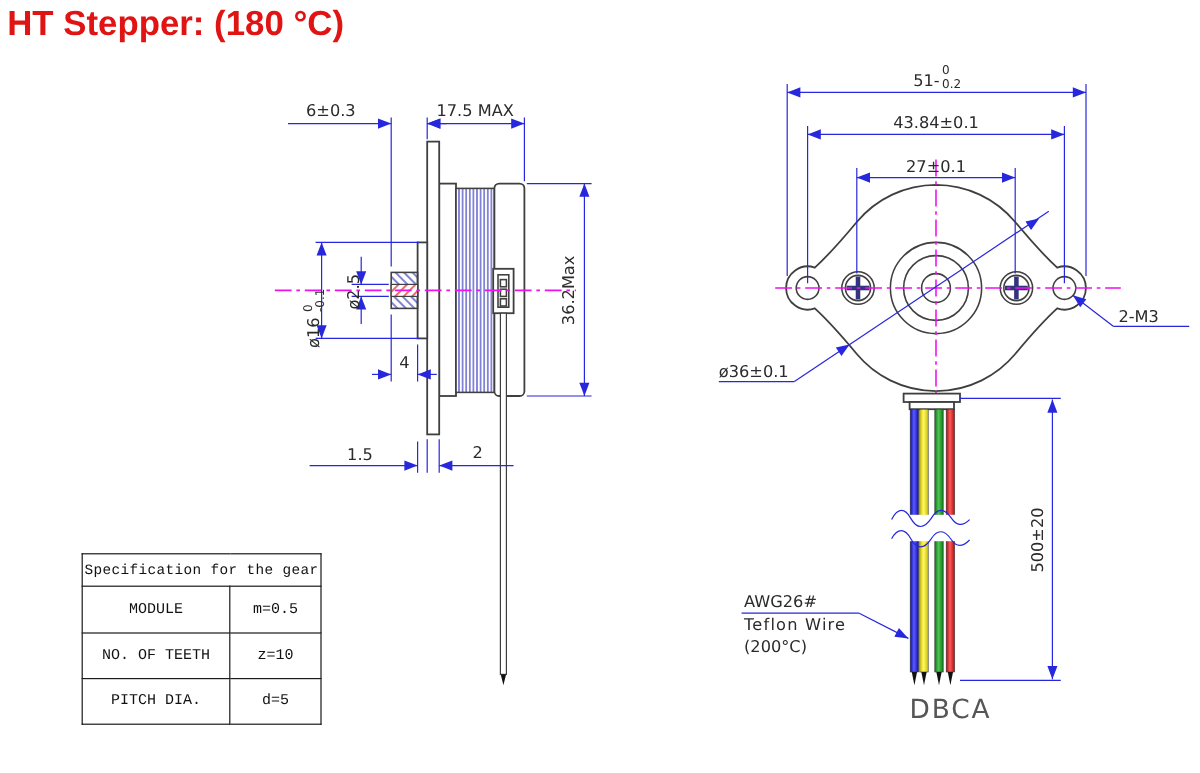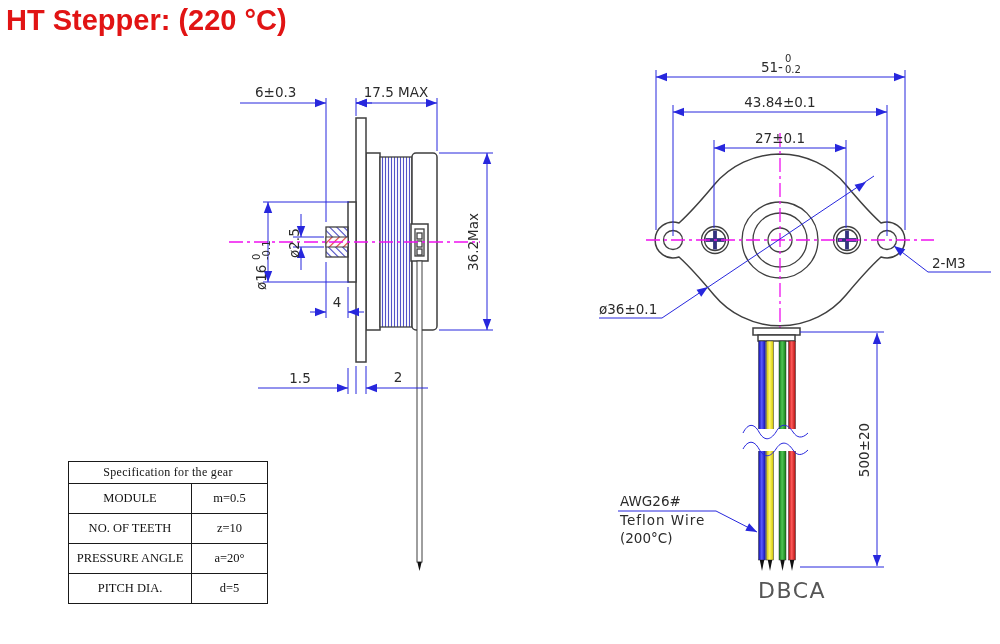--- a/index.html
+++ b/index.html
@@ -22,33 +22,33 @@
          stroke-dasharray:14 4 3 4;}
   .dimtxt{fill:var(--text-dark);font-size:13.5px;font-family:"DejaVu Sans",sans-serif;}
   .dimtxt-s{fill:var(--text-dark);font-size:10px;font-family:"DejaVu Sans",sans-serif;}
   .lam-line{stroke:var(--lamination-blue);stroke-width:1.1;}
   .hatchb{stroke:var(--hatch-blue);stroke-width:1.1;}
   .hatchr{stroke:var(--hatch-red);stroke-width:1.2;}
   .graytxt{fill:var(--label-gray);}
   
   #gear-table{position:absolute;left:68px;top:461px;width:200px;height:143px;
       border:1.6px solid #1a1a1a;border-collapse:collapse;
-      font-family:Liberation Serif, serif;color:#111;background:#fff;}
+      font-family:Liberation Mono, monospace;color:#111;background:#fff;}
   #gear-table td,#gear-table th{border:1.2px solid #1a1a1a;text-align:center;
       font-weight:normal;padding:0;}
   #gear-table th{font-size:12px;height:17px;letter-spacing:.3px;}
   #gear-table td{font-size:12.5px;height:24px;margin-left:24px;}
   #gear-table td.lab{width:122px;}
 </style>
 </head>
 <body>
 
 <div id="stage">
 
-  <div id="title">HT Stepper: (220 °C)</div>
+  <div id="title">HT Stepper: (180 °C)</div>
 
   <svg width="1000" height="644" viewBox="0 0 1000 644">
     <defs>
       <marker id="ah" markerUnits="userSpaceOnUse" markerWidth="26" markerHeight="12" refX="0" refY="0" orient="auto-start-reverse" overflow="visible">
         <path d="M0,0 L-11,4.2 L-11,-4.2 z" class="arrf"></path>
       </marker>
       <pattern id="lam" width="3" height="8" patternUnits="userSpaceOnUse">
         <rect width="3" height="8" fill="#fff"></rect>
         <line x1="1.5" y1="0" x2="1.5" y2="8" class="lam-line"></line>
       </pattern>
@@ -299,23 +299,19 @@
         </tr>
     <tr>
       <td class="lab">MODULE</td>
       <td>m=0.5</td>
         </tr>
     <tr>
       <td class="lab">NO. OF TEETH</td>
       <td>z=10</td>
         </tr>
     <tr>
-      <td class="lab">PRESSURE ANGLE</td>
-      <td>a=20°</td>
-        </tr>
-    <tr>
       <td class="lab">PITCH DIA.</td>
       <td>d=5</td>
         </tr>
   </tbody>
     </table>
 
 </div>
 
 </body></html>

